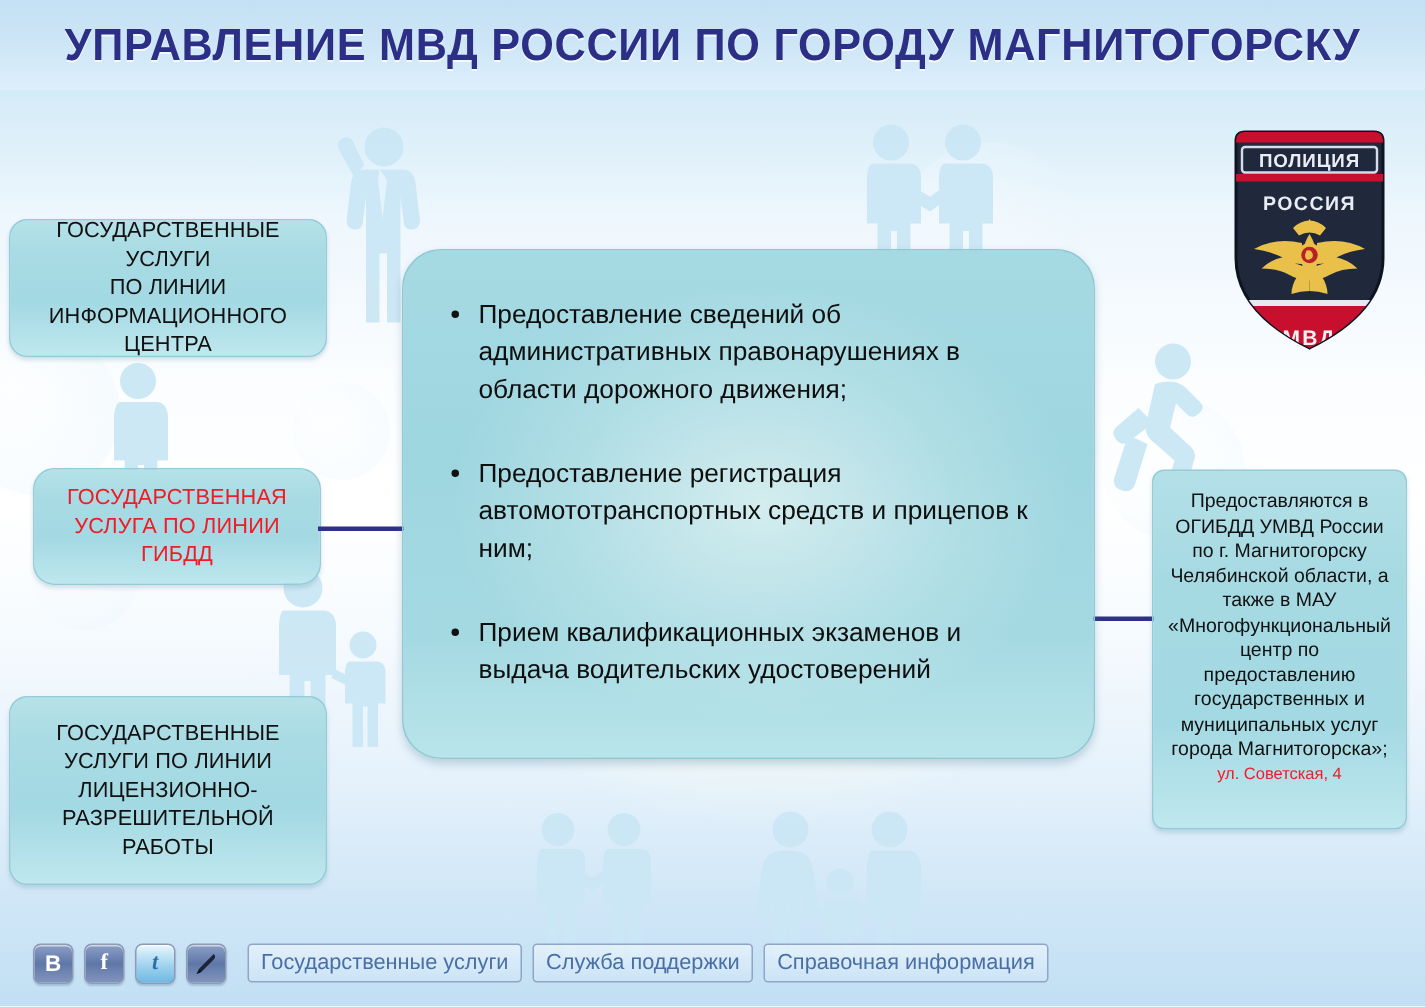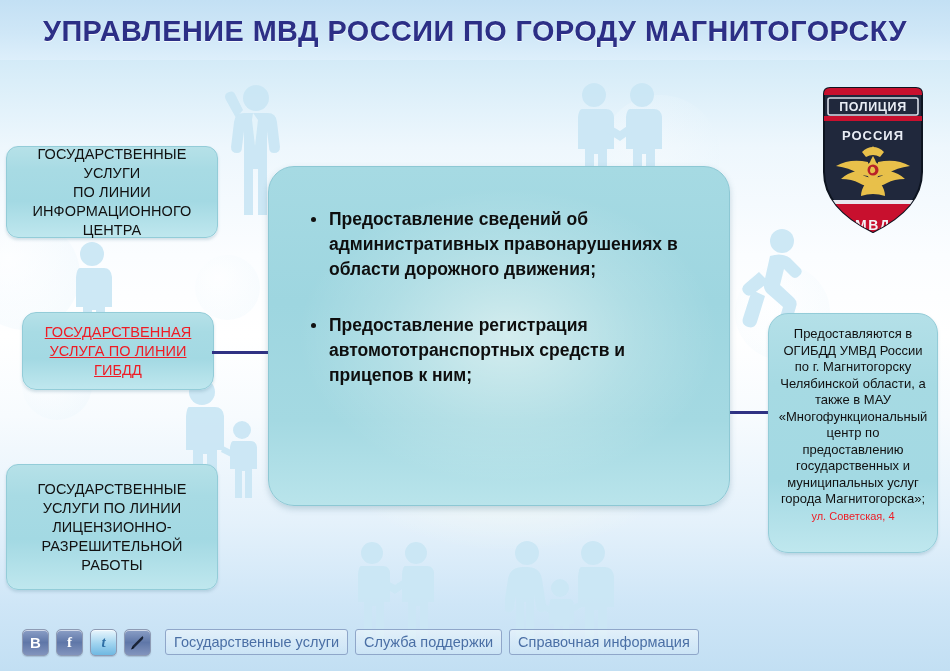--- a/index.html
+++ b/index.html
@@ -92,21 +92,20 @@
   .aqua-box .txt {
     font-size: 14.5px;
     line-height: 19px;
     color: #111111;
     letter-spacing: 0.1px;
     white-space: pre-line;
   }
   .aqua-box .txt.red {
     color: #ee1c25;
     font-weight: normal;
-    text-decoration: underline;
   }
 
   #box-info-center { left: 6px;  top: 146px; width: 212px; height: 92px; }
   #box-gibdd      { left: 22px; top: 312px; width: 192px; height: 78px; border-radius: 14px; }
   #box-licensing  { left: 6px;  top: 464px; width: 212px; height: 126px; }
 
   
   #main-panel {
     position: absolute;
     left: 268px; top: 166px;
@@ -115,23 +114,22 @@
     border-radius: 26px;
     background:
       radial-gradient(ellipse at 52% 50%, rgba(255,255,250,0.55) 0%, rgba(255,255,250,0.18) 38%, rgba(255,255,255,0) 62%),
       linear-gradient(180deg, #a6dae3 0%, #9ed6e0 40%, #a4d9e2 75%, #b9e4eb 100%);
     border: 1px solid #8dc8d4;
     box-shadow: 0 3px 6px rgba(70,120,140,0.28);
     padding: 30px 26px 22px 26px;
   }
   .bullet-list {
     list-style: none;
-    margin: 10px;
+    margin: 0;
     padding: 0;
-    font-weight: bold;
   }
   .bullet-list li {
     position: relative;
     padding-left: 24px;
     margin-bottom: 31px;
     font-size: 17.5px;
     line-height: 25px;
     color: #0e0e0e;
   }
   .bullet-list li:last-child { margin-bottom: 0; }
@@ -143,21 +141,21 @@
     border-radius: 50%;
     background: #111111;
   }
 
   
   #panel-mfc {
     position: absolute;
     left: 768px; top: 313px;
     width: 170px; height: 240px;
     box-sizing: border-box;
-    border-radius: 20px;
+    border-radius: 8px;
     background: linear-gradient(180deg, #b4e0e8 0%, #a6dae3 30%, #a3d9e3 70%, #bfe7ee 100%);
     border: 1px solid #93ccd8;
     box-shadow: 0 2px 3px rgba(90,140,160,0.25);
     padding: 12px 8px;
     text-align: center;
   }
   #panel-mfc .body {
     font-size: 13px;
     line-height: 16.5px;
     color: #111111;
@@ -323,20 +321,21 @@
 РАБОТЫ</span>
   </div>
 
   <div id="connector-left" class="connector"></div>
   <div id="connector-right" class="connector"></div>
 
   <div id="main-panel">
     <ul class="bullet-list">
       <li>Предоставление сведений об административных правонарушениях в области дорожного движения;</li>
       <li>Предоставление регистрация автомототранспортных средств и прицепов к ним;</li>
+      <li>Прием квалификационных экзаменов и выдача водительских удостоверений</li>
     </ul>
   </div>
 
   <div id="panel-mfc">
     <div class="body">Предоставляются в ОГИБДД УМВД России по г. Магнитогорску Челябинской области, а также в МАУ «Многофункциональный центр по предоставлению государственных и муниципальных услуг города Магнитогорска»;</div>
     <div class="addr">ул. Советская, 4</div>
   </div>
 
   <svg id="police-emblem" viewBox="0 0 122 160">
     <defs>

